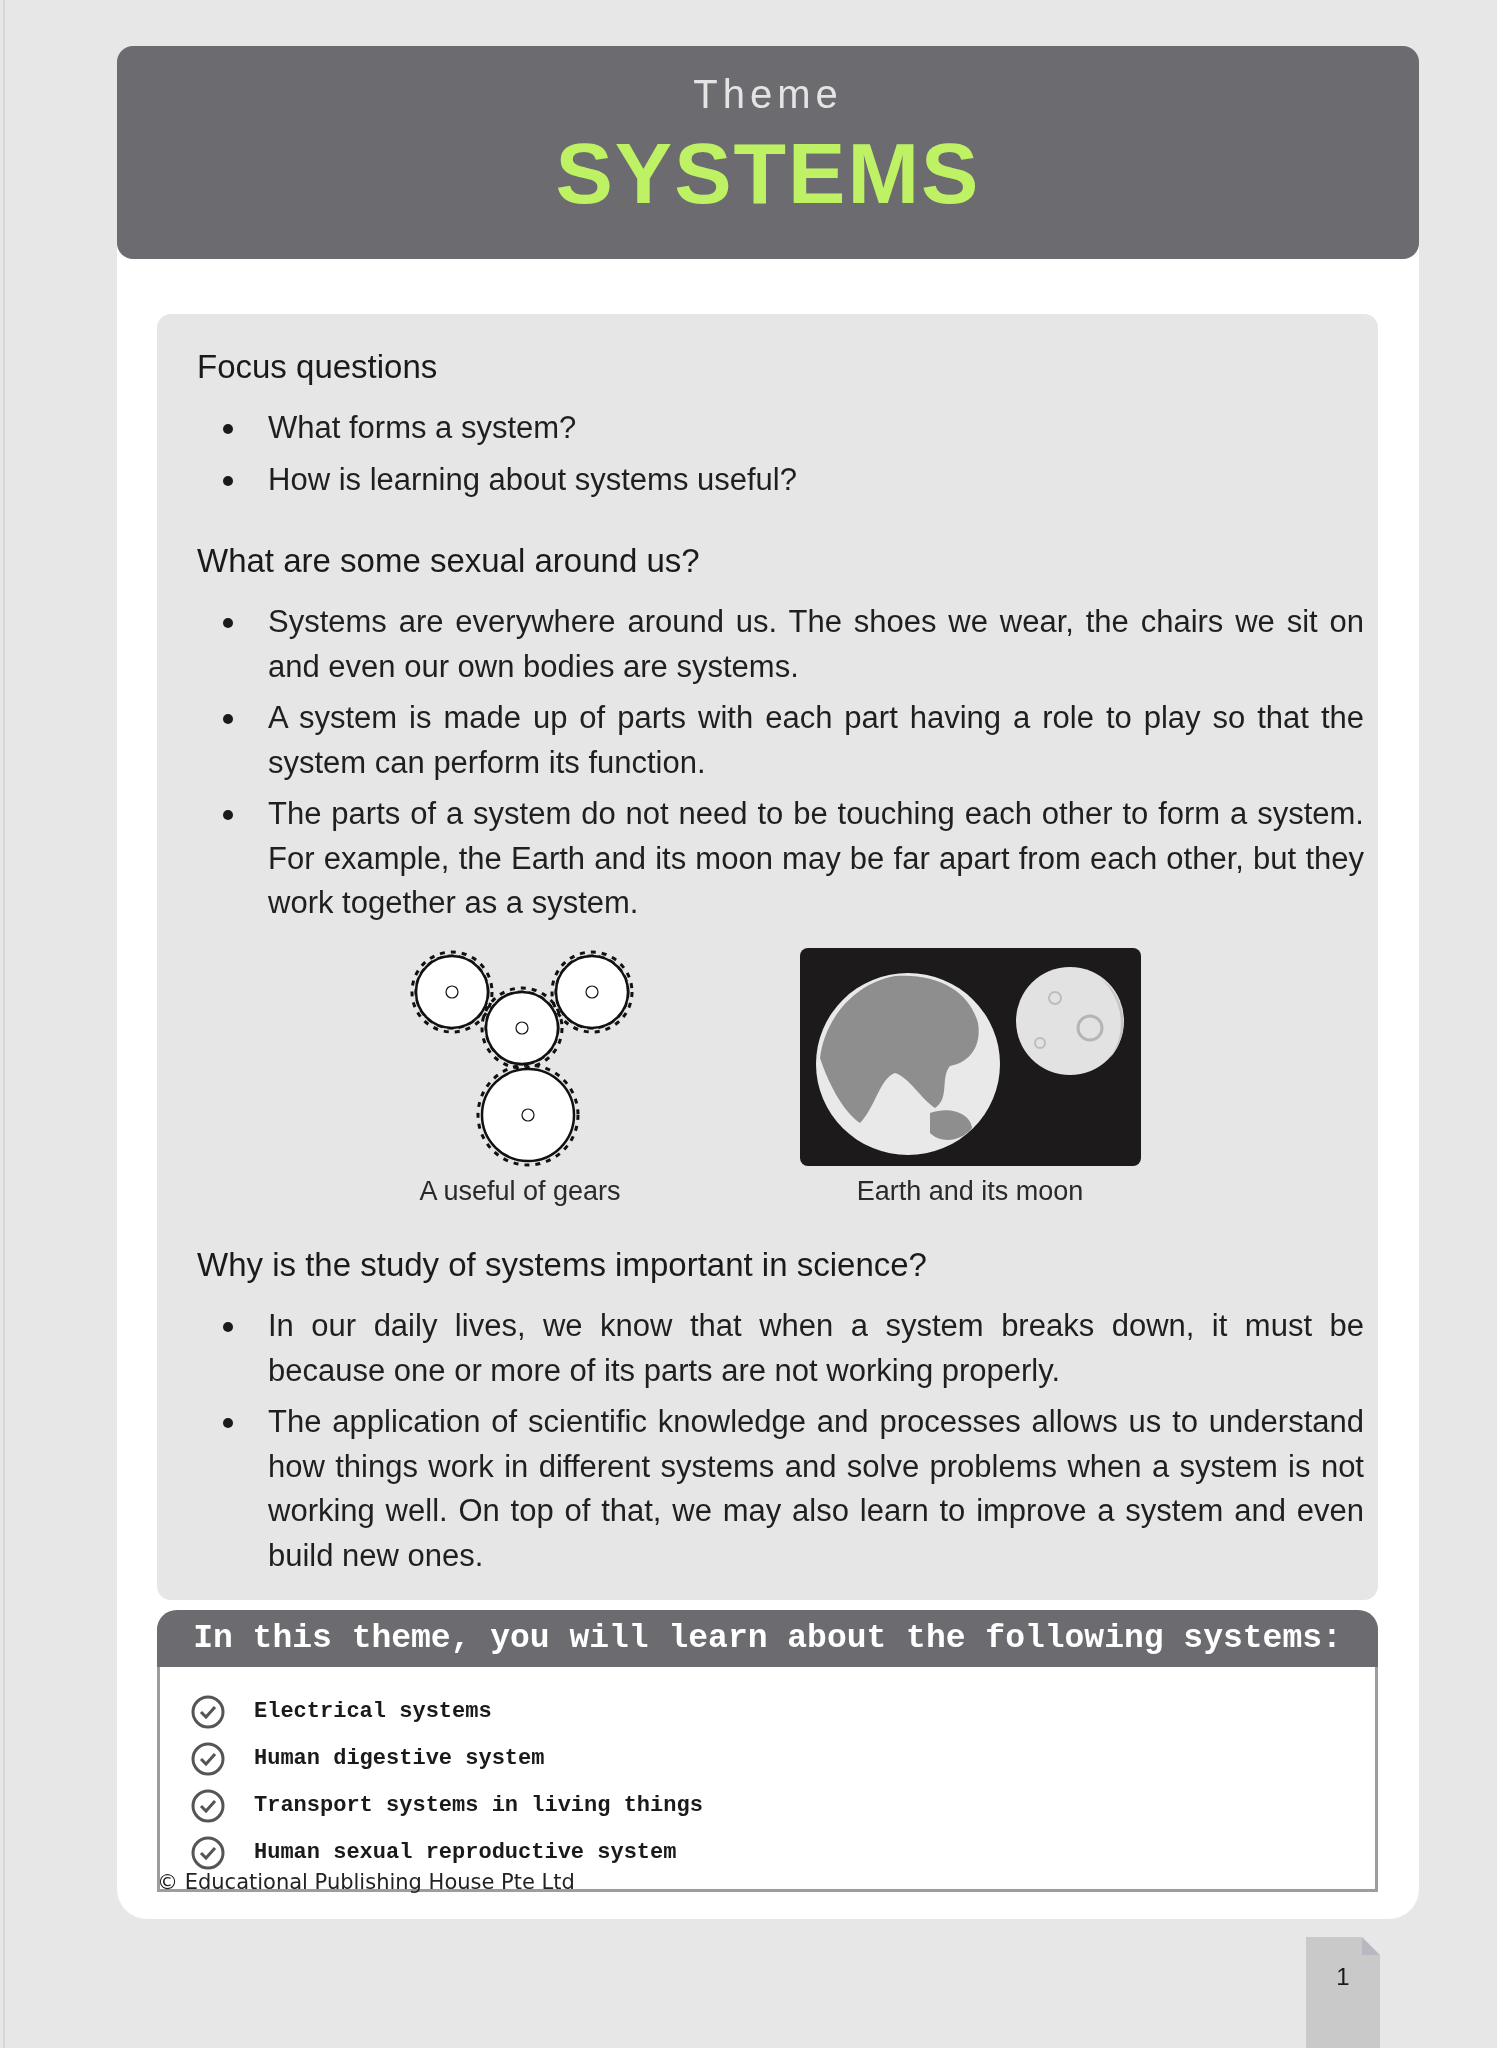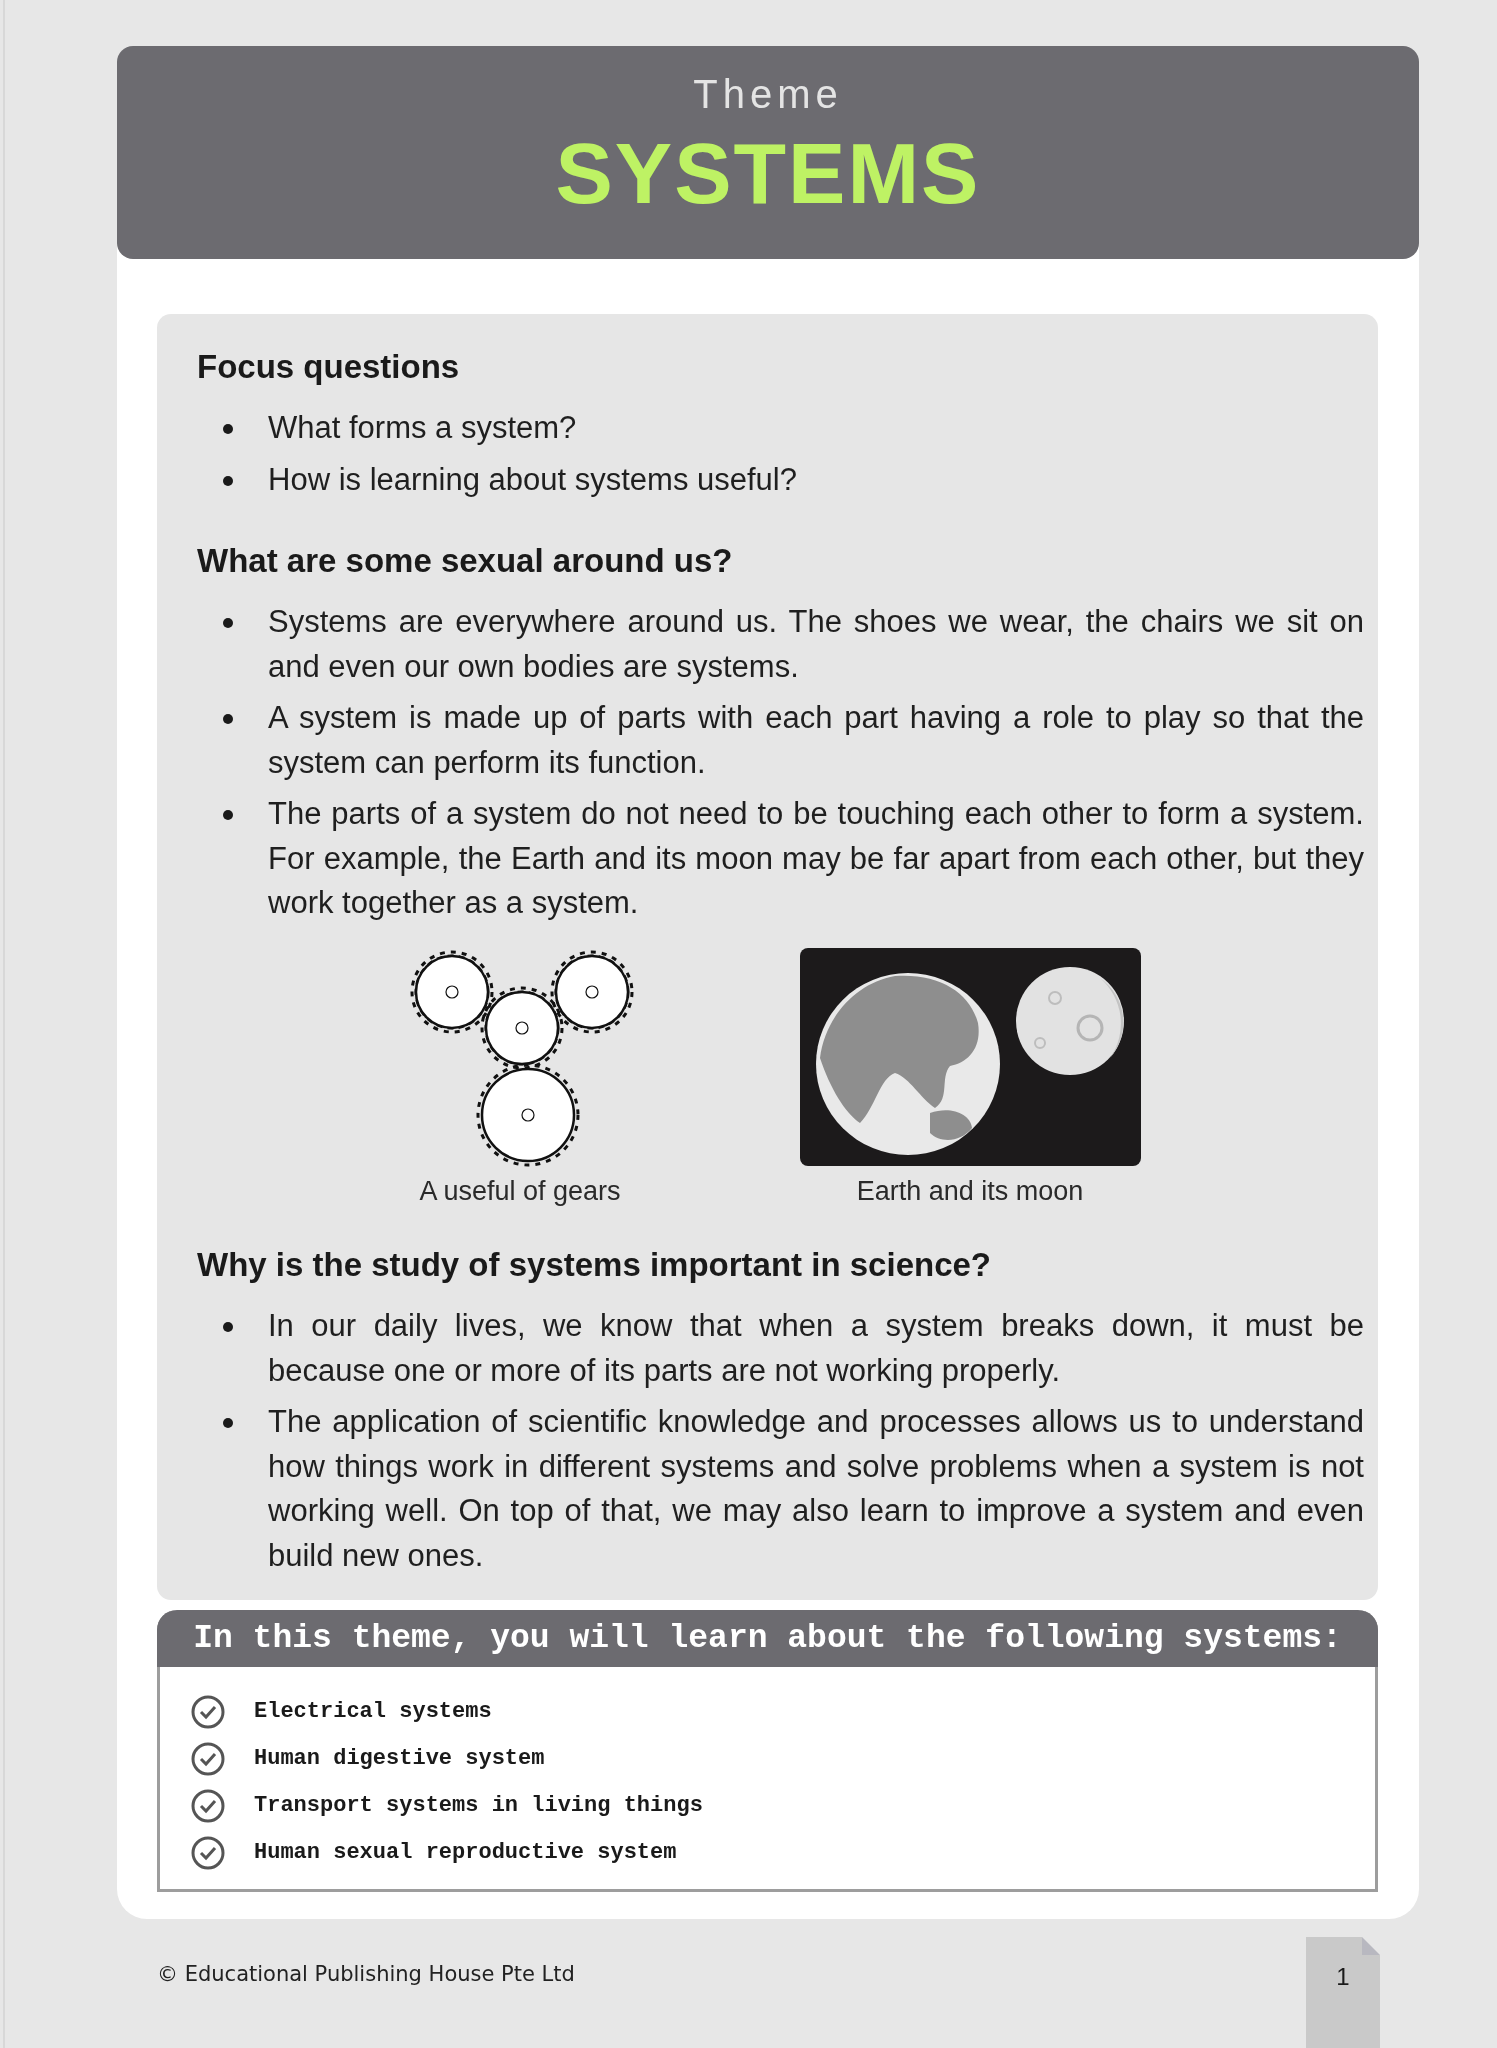--- a/index.html
+++ b/index.html
@@ -25,21 +25,21 @@
   .theme-title {
     position: absolute; left: 0; right: 0; top: 78px;
     font-size: 86px; font-weight: bold; color: #bef264; letter-spacing: 2px;
   }
   .content-box {
     position: absolute; left: 157px; top: 314px; width: 1221px; height: 1286px;
     background: #e6e6e6; border-radius: 14px;
   }
   h2 {
     position: absolute; left: 40px; margin: 0;
-    font-size: 33px; font-weight: bold; color: #1a1a1a;
+    font-size: 33px; font-weight: normal; color: #1a1a1a;
   }
   .list { position: absolute; left: 56px; width: 1143px; margin: 8px; padding: 0; list-style: none; }
   .list li {
     position: relative; padding-left: 47px; font-size: 31px; line-height: 44.5px;
     text-align: justify; color: #1f1f1f; margin-bottom: 7px;
   }
   .list li .bullet {
     position: absolute; left: 2px; top: 18px; width: 10px; height: 10px;
     border-radius: 50%; background: #1a1a1a;
   }
@@ -55,21 +55,21 @@
   .learn-header {
     position: absolute; left: -3px; top: 0; width: 1221px; height: 57px;
     background: #6c6b70; border-radius: 20px 20px 0 0;
     color: #ffffff; font-size: 33px; font-weight: bold; text-align: center; line-height: 57px;
   }
   .learn-items { position: absolute; left: 30px; top: 78px; margin: 0; padding: 0; list-style: none; }
   .learn-items li { height: 47px; display: flex; align-items: center; }
   .learn-items li svg { width: 36px; height: 36px; margin-right: 28px; }
   .learn-items li span { font-size: 22px; font-weight: bold; color: #1a1a1a; }
   .footer-copy {
-    position: absolute; left: 157px; top: 1962px; font-family: "DejaVu Sans", sans-serif;
+    position: absolute; left: 157px; top: 1870px; font-family: "DejaVu Sans", sans-serif;
     font-size: 21px; color: #222;
   }
   .page-tab {
     position: absolute; left: 1306px; top: 1937px; width: 74px; height: 111px;
     background: #c9c9c9;
   }
   .page-tab .fold {
     position: absolute; right: 0; top: 0; width: 0; height: 0;
     border-left: 18px solid #b8b8c0; border-top: 18px solid #e7e7e7;
   }

